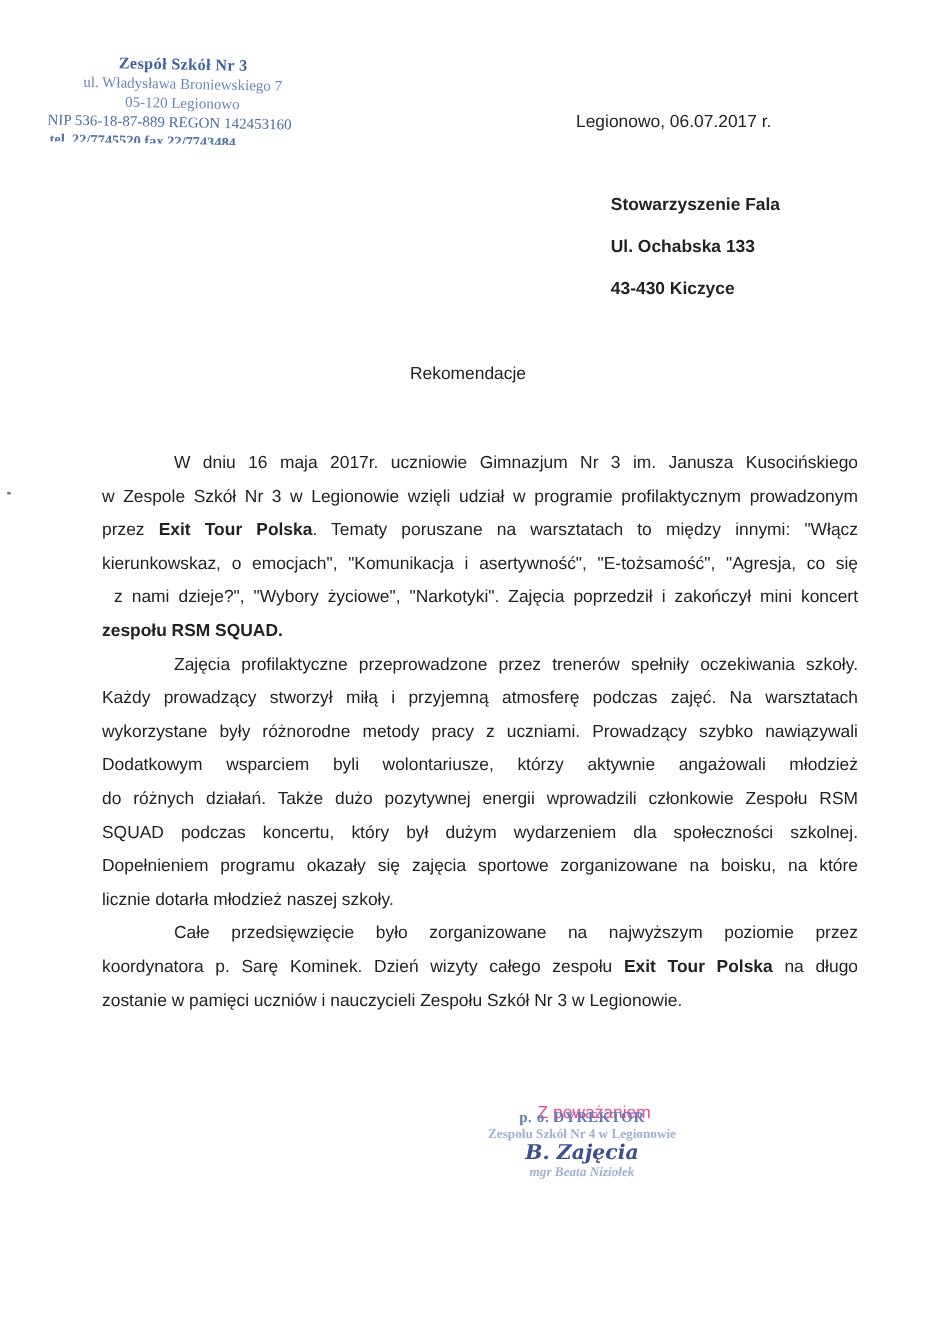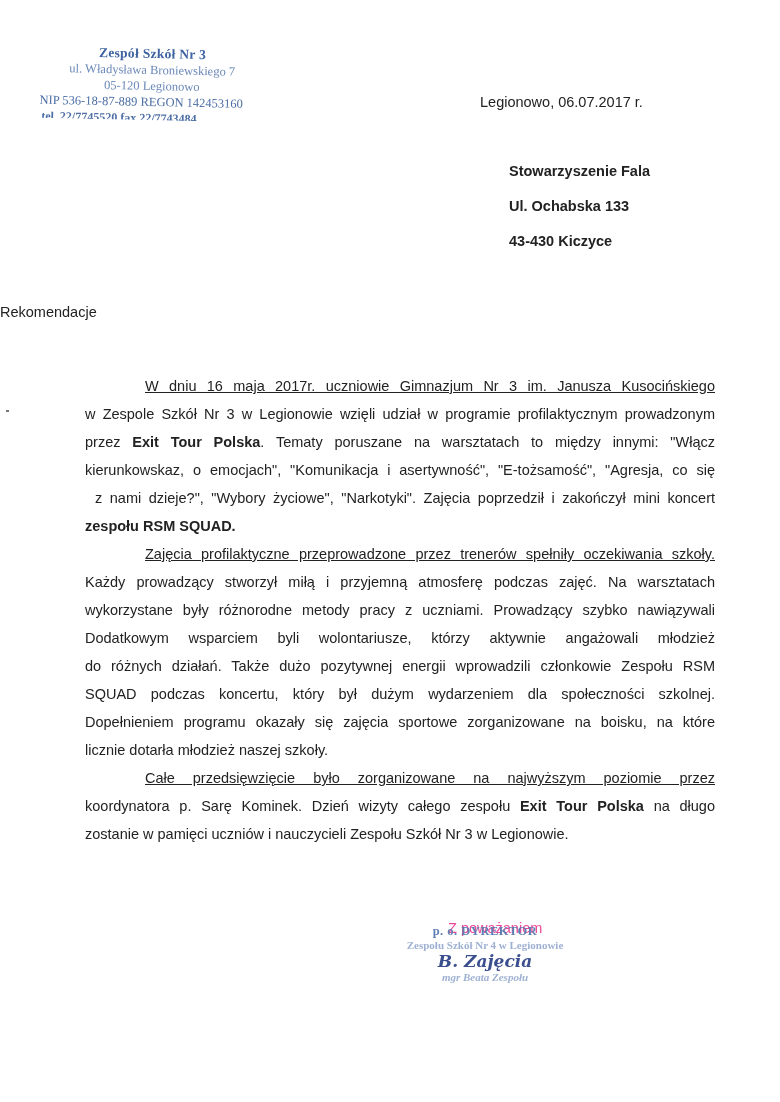--- a/index.html
+++ b/index.html
@@ -18,29 +18,29 @@
     .stamp .s-nip { font-size: 12.5px; color: #4d6fa6; text-align: left; margin-left: 4px; }
     .stamp .s-tel { font-size: 12px; color: #4d6fa6; text-align: left; margin-left: 6px; font-weight: bold; height: 10px; overflow: hidden; }
     .date {
       position: absolute; left: 480px; top: 94px; font-size: 14.5px; color: #222;
     }
     .recipient {
       position: absolute; left: 509px; top: 163px; font-size: 14.5px; font-weight: bold; color: #222;
     }
     .recipient div { height: 35px; }
     .title {
-      position: absolute; left: 0; width: 780px; top: 304px; text-align: left; font-size: 14.5px; color: #222;
+      position: absolute; left: 0; width: 780px; top: 304px; text-align: center; font-size: 14.5px; color: #222;
     }
     .body {
       position: absolute; left: 85px; top: 372px; width: 630px;
       font-size: 14.5px; line-height: 28px; color: #222;
     }
     .line { display: block; text-align: justify; text-align-last: justify; white-space: nowrap; height: 28px; }
     .line.last { text-align-last: left; }
-    .line.indent { padding-left: 60px; text-decoration: underline; }
+    .line.indent { padding-left: 60px; }
     .line.small-indent { padding-left: 10px; }
     .b { font-weight: bold; }
     .closing {
       position: absolute; left: 448px; top: 920px; font-size: 14.5px; color: #ec4899;
     }
     .sign {
       position: absolute; left: 385px; top: 924px; width: 200px; text-align: center;
       font-family: "Liberation Serif", "DejaVu Serif", serif; color: #7d96c4; font-weight: bold;
     }
     .sign .d1 { font-size: 12.5px; letter-spacing: 0.5px; color: #5f7fb3; }
@@ -94,14 +94,14 @@
   <span class="line"><span>koordynatora p. Sarę Kominek. Dzień wizyty całego zespołu </span><span class="b">Exit Tour Polska</span><span> na długo</span></span>
   <span class="line last">zostanie w pamięci uczniów i nauczycieli Zespołu  Szkół Nr 3 w Legionowie.</span>
 </div>
 
 <div class="closing">Z poważaniem</div>
 
 <div class="sign">
   <div class="d1">p. o. DYREKTOR</div>
   <div class="d2">Zespołu Szkół Nr 4 w Legionowie</div>
   <div class="sig">B. Zajęcia</div>
-  <div class="d3">mgr Beata Zespołu</div>
+  <div class="d3">mgr Beata Niziołek</div>
 </div>
 
 </body></html>

